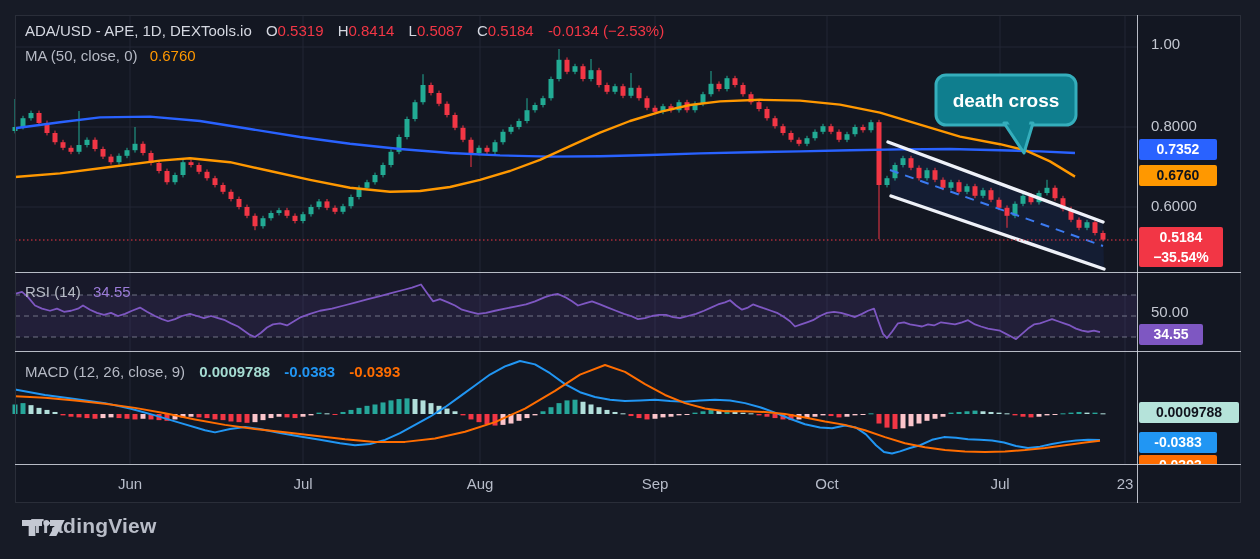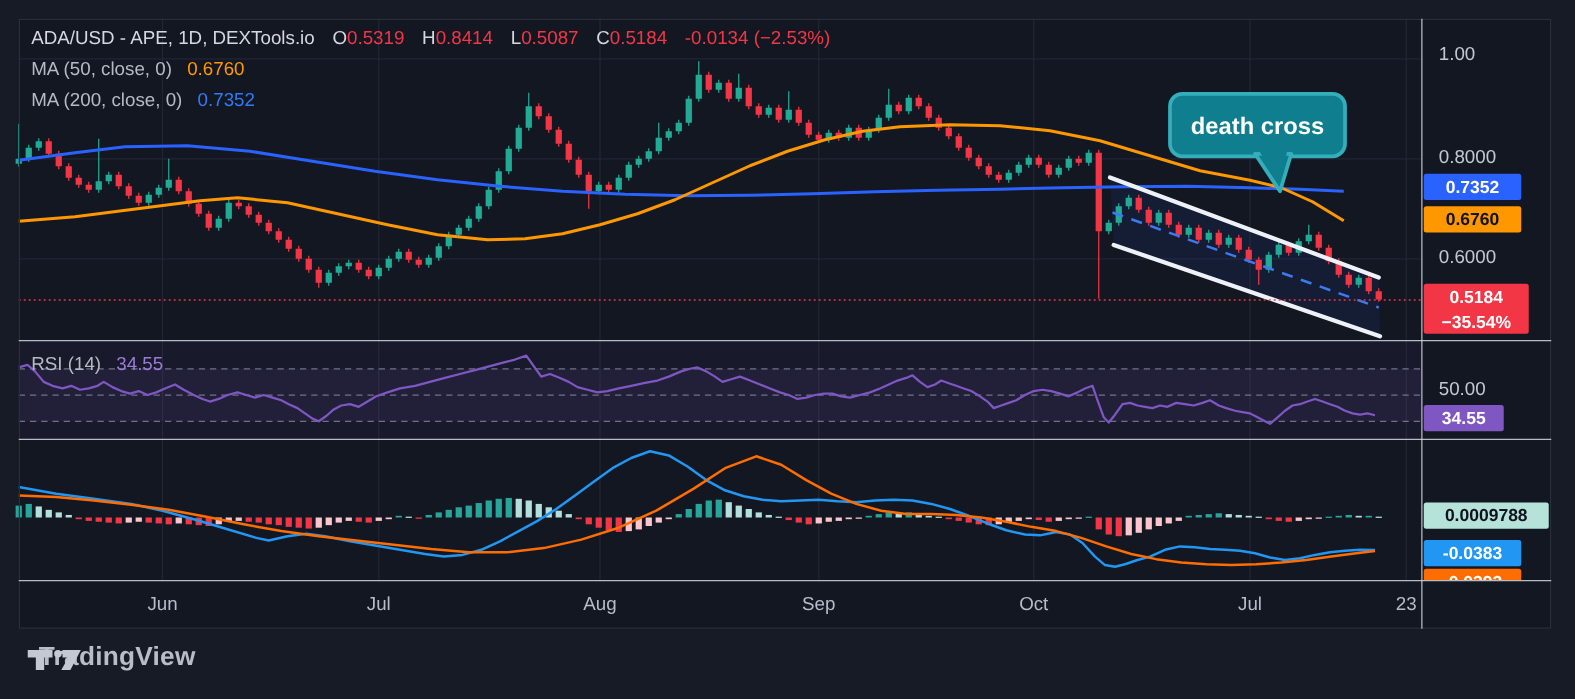--- a/index.html
+++ b/index.html
@@ -499,31 +499,33 @@
       <span class="ohlc-l">O</span><span class="red">0.5319</span>
       <span class="ohlc-l">H</span><span class="red">0.8414</span>
       <span class="ohlc-l">L</span><span class="red">0.5087</span>
       <span class="ohlc-l">C</span><span class="red">0.5184</span>
       <span class="red" style="margin-left:10px">-0.0134 (−2.53%)</span>
     </div>
     <div class="lrow">
       <span class="lab">MA (50, close, 0)</span>
       <span class="orange-v">0.6760</span>
     </div>
-    <div class="lrow">
-      <span class="lab">MA (200, close, 0)</span>
-      <span class="blue-v">0.7352</span>
-    </div>
   </div>
 
   <div class="ind-legend" style="left:25px;top:283px;">
     <span>RSI (14)</span>
     <span class="purple-v">34.55</span>
   </div>
 
+  <div class="ind-legend" style="left:25px;top:363px;">
+    <span>MACD (12, 26, close, 9)</span>
+    <span class="mint-v">0.0009788</span>
+    <span class="mblue-v">-0.0383</span>
+    <span class="morange-v">-0.0393</span>
+  </div>
 
   <div class="price-axis">
     <span class="axis-tick" id="tick-0" style="top: 20px;">1.00</span>
     <span class="axis-tick" id="tick-1" style="top: 102px;">0.8000</span>
     <span class="axis-tick" id="tick-2" style="top: 182px;">0.6000</span>
     <span class="axis-tick" id="tick-3" style="top: 288px; text-align: right;">50.00</span>
 
     <div class="badge blue" id="badge-ma200" style="top: 124px;">0.7352</div>
     <div class="badge orange" id="badge-ma50" style="top: 150px;">0.6760</div>
     <div class="badge red2" id="badge-price" style="top: 212px;">

